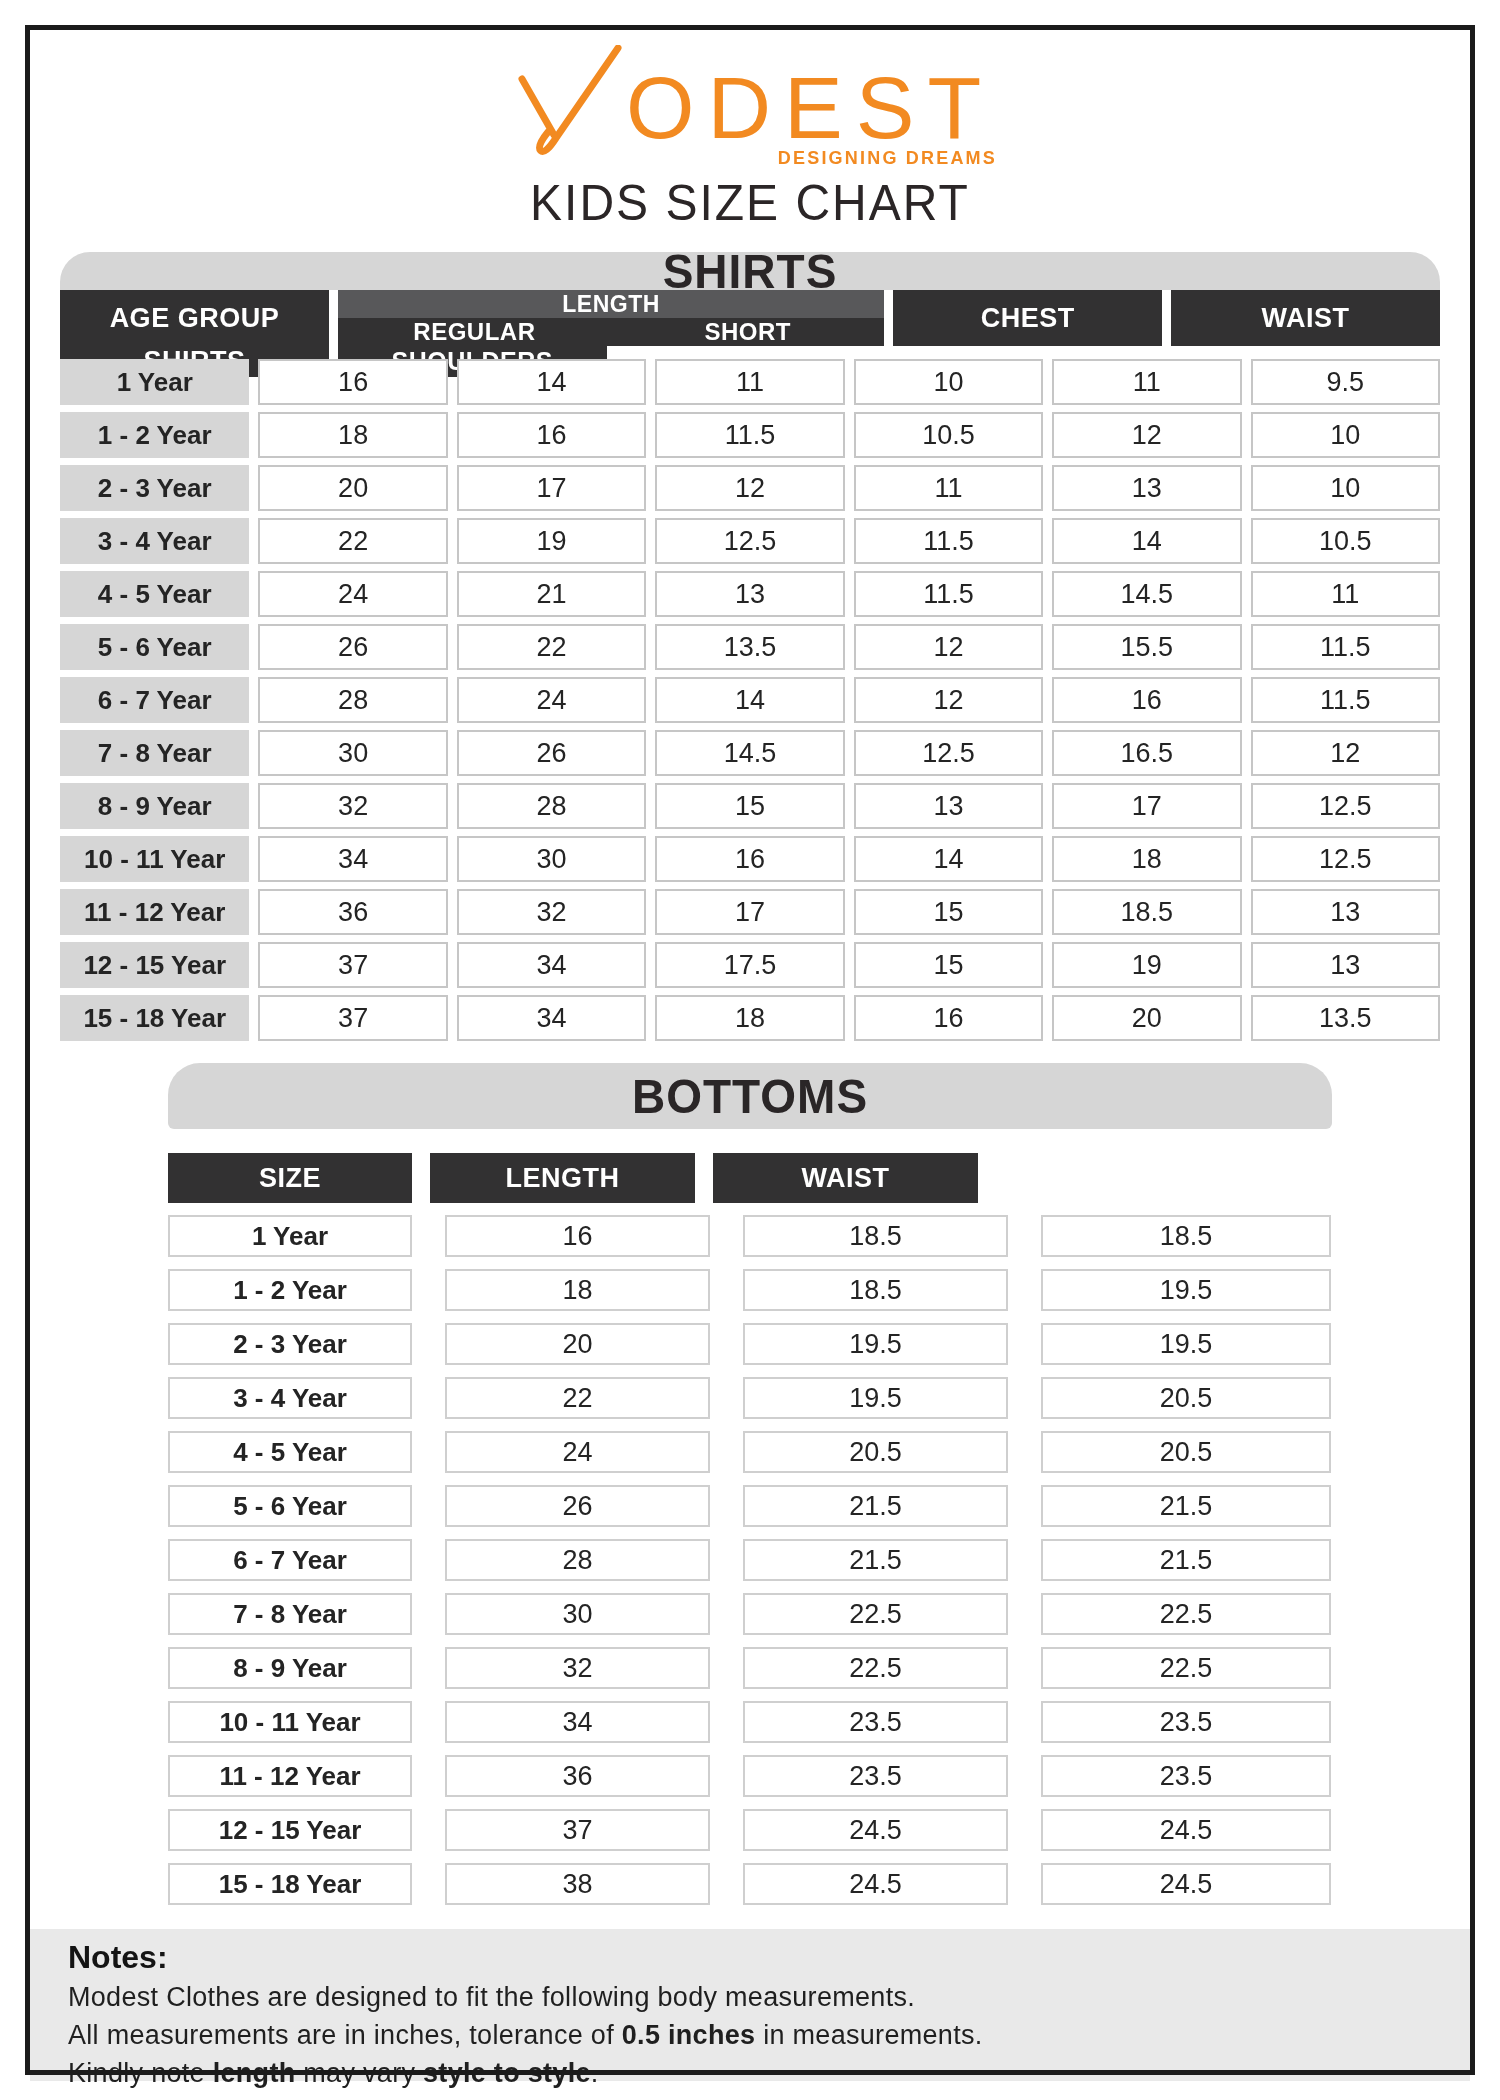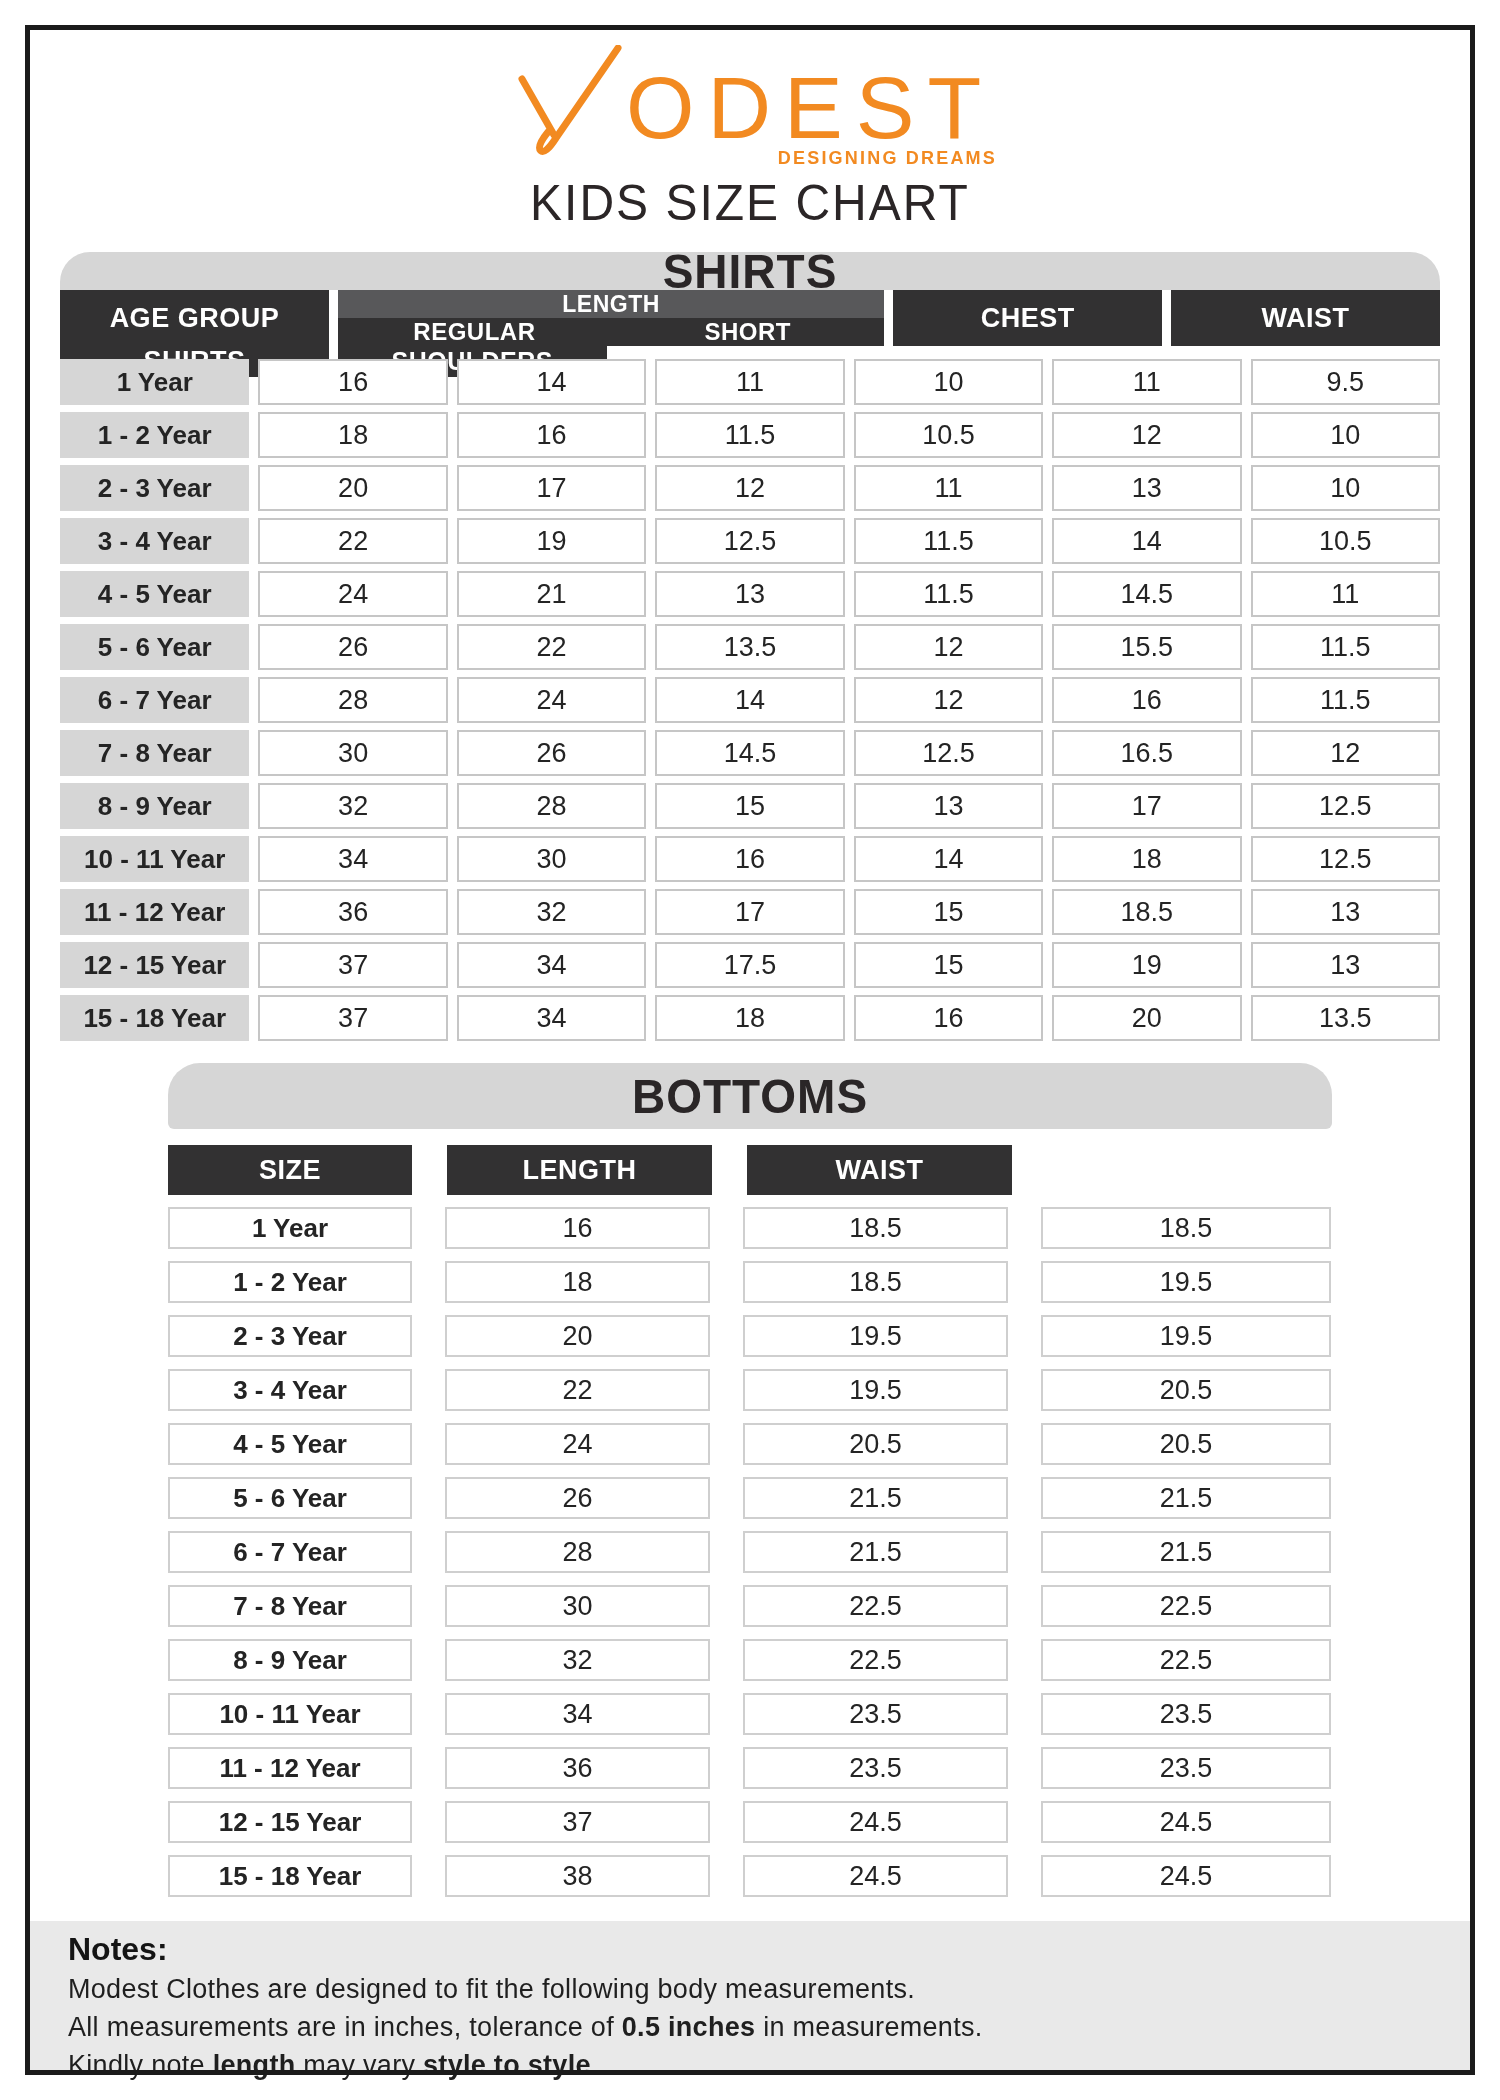--- a/index.html
+++ b/index.html
@@ -83,22 +83,22 @@
     font-size:27px;color:#242424;
   }
 
   
   .bottoms{width:1164px;margin:22px auto 0;}
   .bottoms-banner{
     background:#d6d6d6;border-radius:32px 32px 6px 6px;height:66px;
     display:flex;align-items:center;justify-content:center;
   }
   .bottoms-header{
-    display:grid;grid-template-columns:244px 265px 265px 290px;column-gap:35px;
-    height:50px;margin-top:16px;
+    display:grid;grid-template-columns:244px 265px 265px 290px;column-gap:18px;
+    height:50px;margin-top:24px;
   }
   .brow{
     display:grid;grid-template-columns:244px 265px 265px 290px;column-gap:33px;
     height:42px;margin-top:12px;
   }
   .bsize-cell{
     background:#ffffff;border:2px solid #cfcfcf;
     font-weight:700;font-size:26px;color:#242424;
   }
   .bval-cell{

